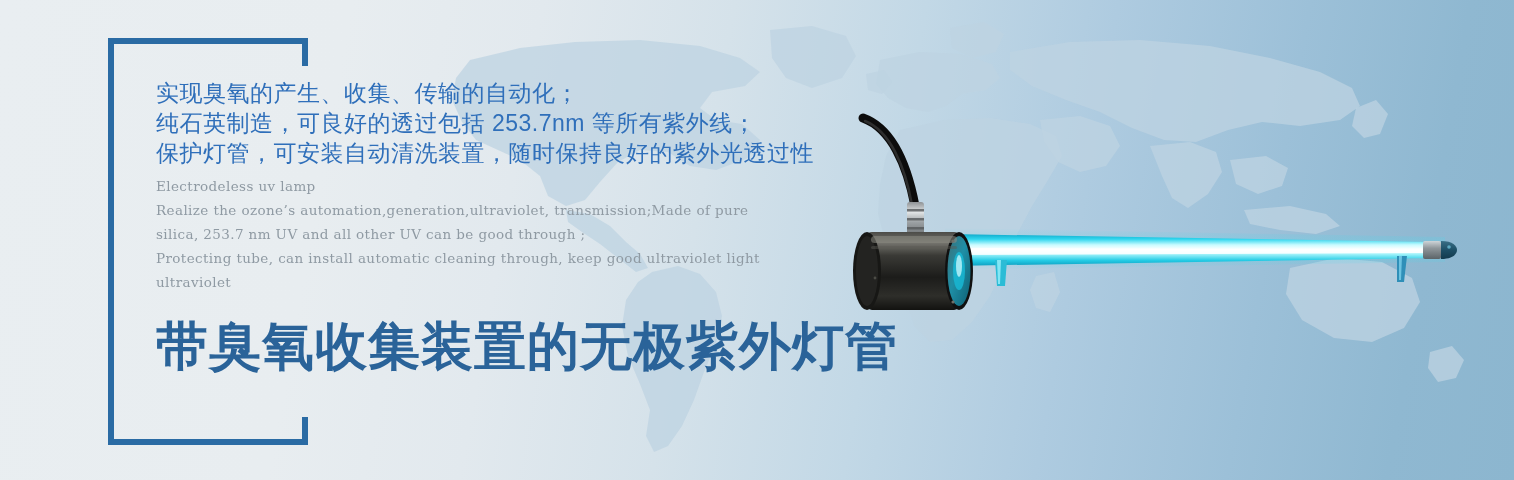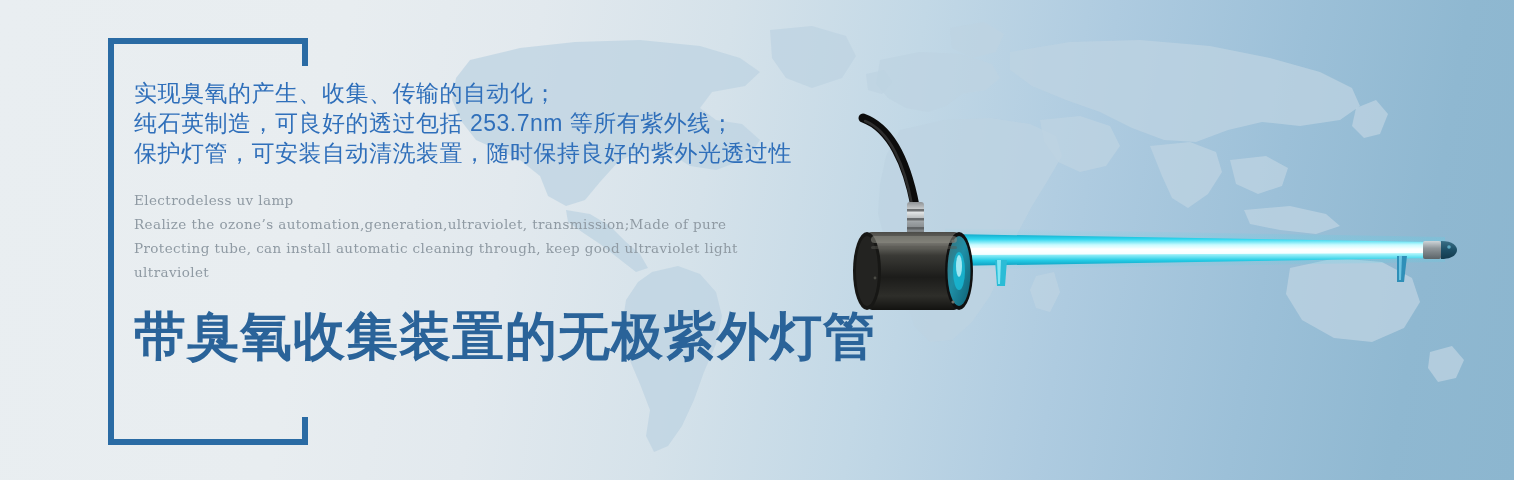--- a/index.html
+++ b/index.html
@@ -55,34 +55,34 @@
   
   .brk-top    { left: 0;   top: 0;    width: 200px; height: 6px; }
   
   .brk-rt     { right: 0;  top: 0;    width: 6px;  height: 28px; }
   
   .brk-rb     { right: 0;  bottom: 0; width: 6px;  height: 28px; }
 
   
   #text-block {
     position: absolute;
-    left: 134px;
+    left: 156px;
     top: 78px;
     width: 700px;
   }
   .cn-line {
     color: #2f6fba;
     font-size: 23px;
     line-height: 30px;
     font-weight: 500;
     letter-spacing: 0.5px;
     white-space: nowrap;
   }
   #en-block {
-    margin-top: 20px;
+    margin-top: 6px;
     width: 690px;
   }
   .en-line {
     color: #8f9aa3;
     font-family: "DejaVu Serif", "Liberation Serif", serif;
     font-size: 13.5px;
     line-height: 24px;
     letter-spacing: 0.4px;
     white-space: nowrap;
   }
@@ -181,20 +181,21 @@
 
     <div>
       <div class="cn-line">实现臭氧的产生、收集、传输的自动化；</div>
       <div class="cn-line">纯石英制造，可良好的透过包括 253.7nm 等所有紫外线；</div>
       <div class="cn-line">保护灯管，可安装自动清洗装置，随时保持良好的紫外光透过性</div>
     </div>
 
     <div id="en-block">
       <div class="en-line">Electrodeless uv lamp</div>
       <div class="en-line">Realize the ozone’s automation,generation,ultraviolet, transmission;Made of pure</div>
+      <div class="en-line">silica, 253.7 nm UV and all other UV can be good through ;</div>
       <div class="en-line">Protecting tube, can install automatic cleaning through, keep good ultraviolet light</div>
       <div class="en-line">ultraviolet</div>
     </div>
 
     <div id="title">带臭氧收集装置的无极紫外灯管</div>
   </div>
 
   <div id="product">
     <svg viewBox="0 0 620 200" aria-hidden="true">
       <defs>

